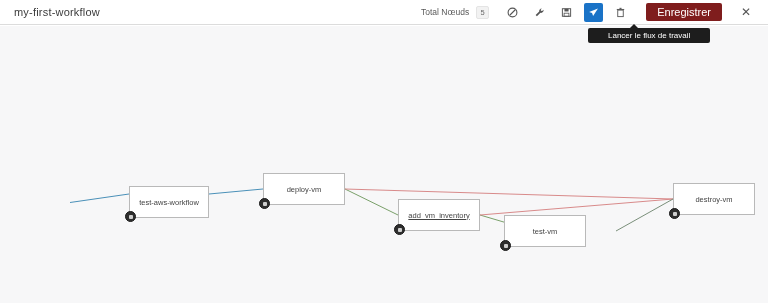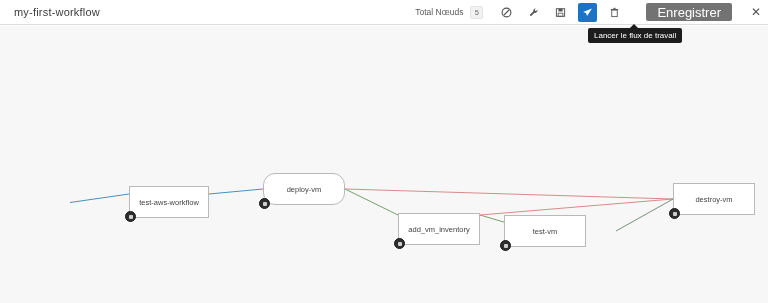--- a/index.html
+++ b/index.html
@@ -23,20 +23,21 @@
     margin-left: 14px;
     font-size: 11px;
     color: #3b3b3b;
     letter-spacing: .2px;
     white-space: nowrap;
   }
   .header-right {
     margin-left: auto;
     display: flex; align-items: center;
     height: 100%;
+    padding-right: 10px;
   }
   .nodes-label {
     font-size: 8.5px;
     color: #5a5a5a;
     white-space: nowrap;
     margin-right: 7px;
   }
   .nodes-badge {
     font-size: 7.5px;
     color: #6b6b6b;
@@ -53,24 +54,24 @@
     display: flex; align-items: center; justify-content: center;
     margin: 0 4px;
     border-radius: 2px;
     cursor: pointer;
     background: transparent;
     border: none;
   }
   .tool-btn svg { display: block; }
   .tool-btn.active { background: #1a73c7; }
   .save-btn {
-    margin-left: 18px;
-    background: #737373;
+    margin-left: 12px;
+    background: #7f1d1d;
     color: #ffffff;
-    font-size: 13px;
+    font-size: 11px;
     border: none;
     border-radius: 2px;
     height: 18px;
     padding: 0 11px;
     cursor: pointer;
     white-space: nowrap;
   }
   .close-btn {
     margin-left: 16px; margin-right: 4px;
     width: 16px; height: 16px;
@@ -81,21 +82,21 @@
     line-height: 1;
   }
 
   
   .tooltip {
     position: absolute;
     top: 28px; left: 588px;
     background: #1d1d1d;
     color: #ffffff;
     font-size: 8px;
-    padding: 3px 6px;
+    padding: 3px 20px;
     border-radius: 2px;
     white-space: nowrap;
     z-index: 40;
   }
   .tooltip::before {
     content: "";
     position: absolute;
     top: -4px; left: 42px;
     border-left: 4px solid transparent;
     border-right: 4px solid transparent;
@@ -221,25 +222,25 @@
         <line x1="480" y1="189" x2="673" y2="173" stroke="#d88a8a" stroke-width="1"></line>
         <line x1="616" y1="205" x2="673" y2="173" stroke="#7a8f7a" stroke-width="1"></line>
       </svg>
 
 
     <div id="node-container">
         <div class="node" style="left: 129px; top: 160px; width: 80px; height: 32px;">
           <span class="node-label">test-aws-workflow</span>
           <span class="node-badge"></span>
         </div>
-        <div class="node" style="left: 263px; top: 147px; width: 82px; height: 32px; border-radius: 12px;">
+        <div class="node" style="left: 263px; top: 147px; width: 82px; height: 32px;">
           <span class="node-label">deploy-vm</span>
           <span class="node-badge"></span>
         </div>
-        <div class="node" style="left: 398px; top: 187px; width: 82px; height: 32px;">
+        <div class="node" style="left: 398px; top: 173px; width: 82px; height: 32px; text-decoration: underline;">
           <span class="node-label">add_vm_inventory</span>
           <span class="node-badge"></span>
         </div>
         <div class="node" style="left: 504px; top: 189px; width: 82px; height: 32px;">
           <span class="node-label">test-vm</span>
           <span class="node-badge"></span>
         </div>
         <div class="node" style="left: 673px; top: 157px; width: 82px; height: 32px; text-align: right;">
           <span class="node-label">destroy-vm</span>
           <span class="node-badge"></span>

